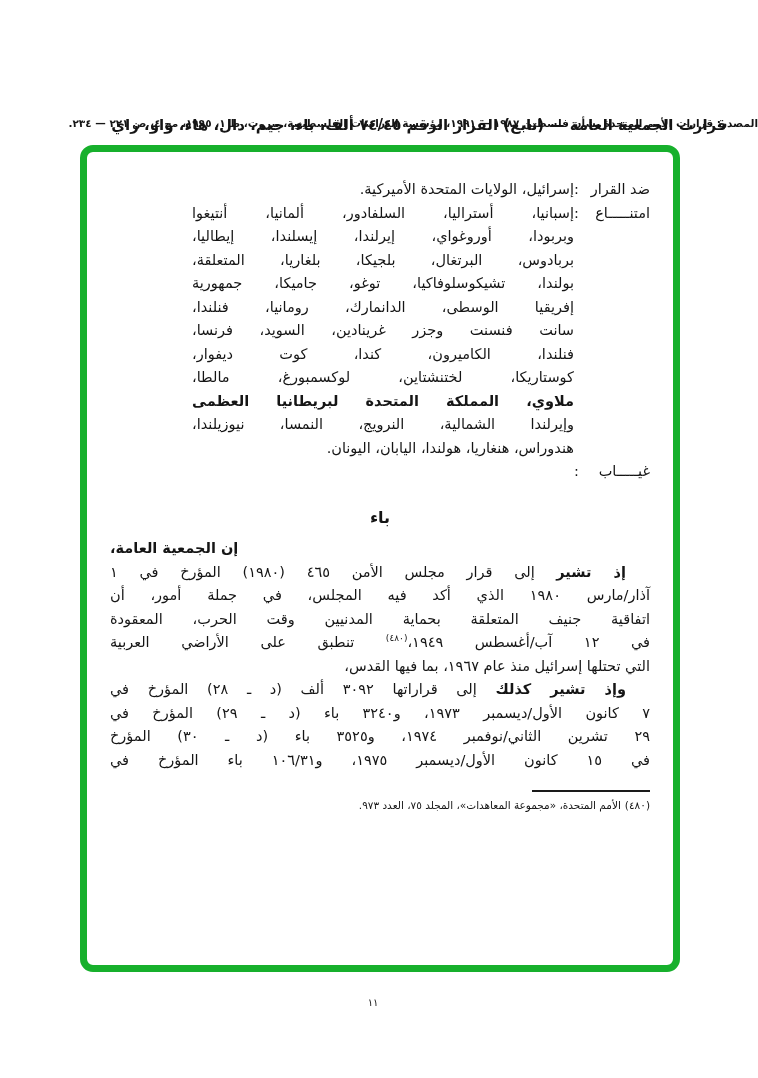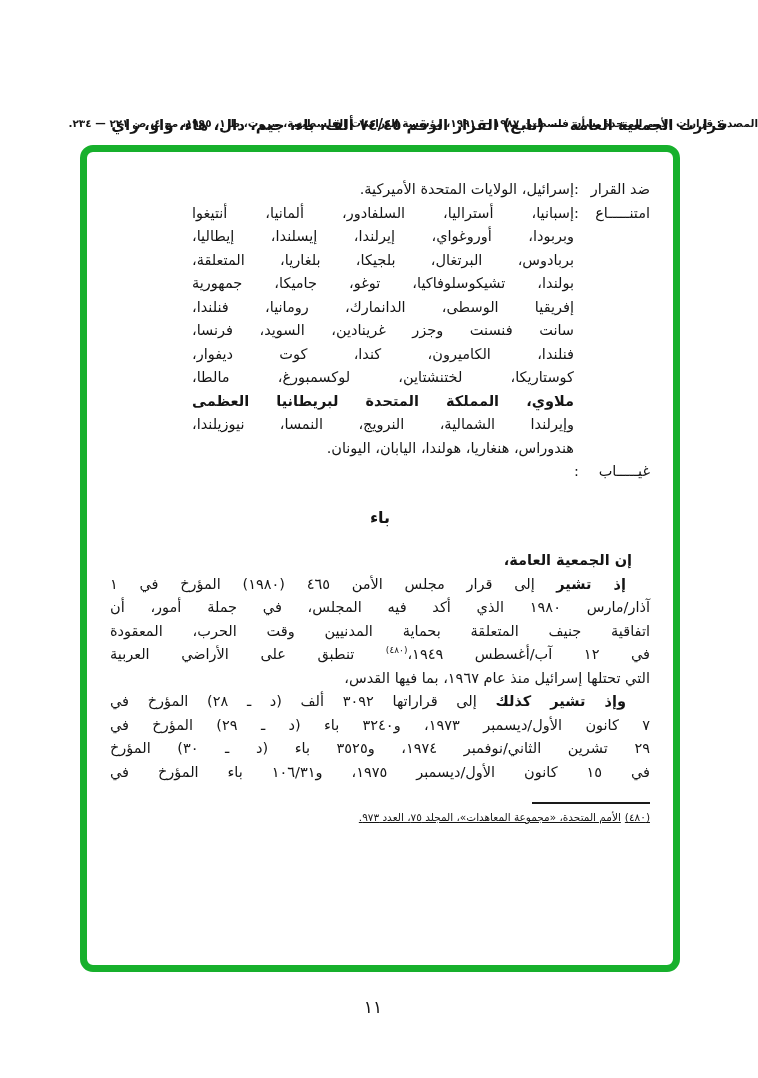--- a/index.html
+++ b/index.html
@@ -41,40 +41,40 @@
     font-size:14.5px;line-height:23.5px;
     text-align:justify;text-align-last:justify;
   }
   .vline.last{text-align-last:right;}
   .vline.bold{font-weight:bold;}
   .section-heading{
     margin-top:22px;text-align:center;font-weight:bold;
     font-size:16px;line-height:23.5px;
   }
   .opening{
-    margin-top:20px;padding-right:18px;font-weight:bold;
-    font-size:14.5px;line-height:23.5px;text-align:right;
+    margin-top:8px;padding-right:18px;font-weight:bold;
+    font-size:14.5px;line-height:23.5px;text-align:left;
   }
   .bline{
     font-size:14.5px;line-height:23.5px;
     text-align:justify;text-align-last:justify;
   }
   .bline.indent{padding-right:24px;}
   .bline.last{text-align-last:right;}
   .bline b{font-weight:bold;}
   sup.fnref{font-size:9px;line-height:0;}
   .footnote-area{margin-top:18px;}
   .footnote-rule{width:118px;height:0;border-top:2px solid #1a1a1a;}
   .footnote{
-    margin-top:5px;font-size:10.5px;line-height:16px;text-align:right;text-decoration:underline;
+    margin-top:5px;font-size:10.5px;line-height:16px;text-align:right;
   }
   .footnote .fn-marker{margin-left:4px;}
   .page-number{
     position:absolute;top:997px;left:80px;width:586px;
-    text-align:center;font-size:17px;
+    text-align:center;font-size:10px;
   }
 </style>
 </head>
 <body style="color: rgb(21, 21, 21);">
 
 <div class="header-title">قرارت الجمعية العامة — (تابع) القرار الرقم ٧٤/٤٥ ألف، باء، جيم، دال، هاء، واو، زاي</div>
 <div class="header-source">المصدر: قرارات الأمم المتحدة بشأن فلسطين ١٩٨٧ — ١٩٩١، مؤسسة الدراسات الفلسطينية، بيروت، ط ١، ١٩٩٥، مج ٤، ص ٢٢١ — ٢٣٤.</div>
 
 <div class="frame" style="border-color: rgb(23, 176, 44);">
   <div id="votes">

